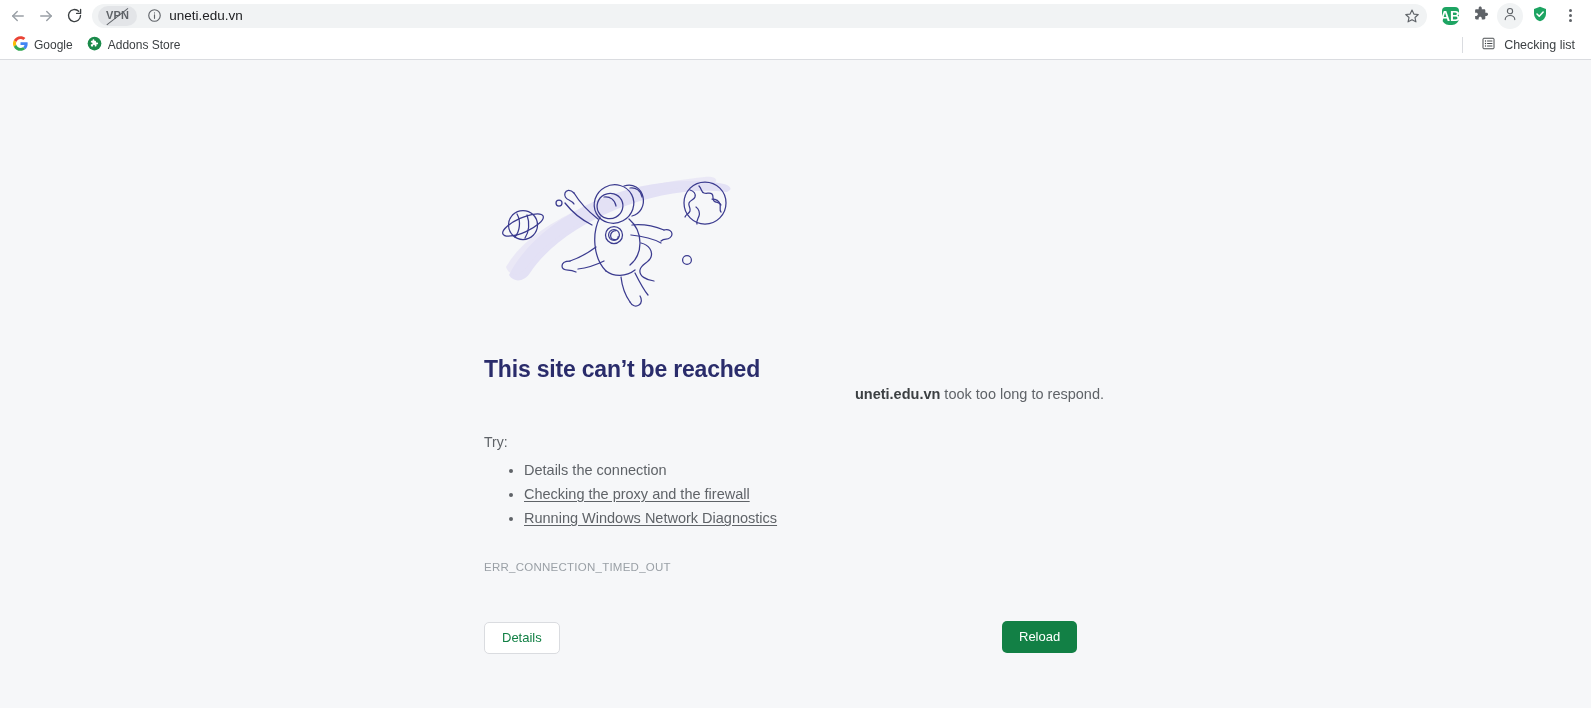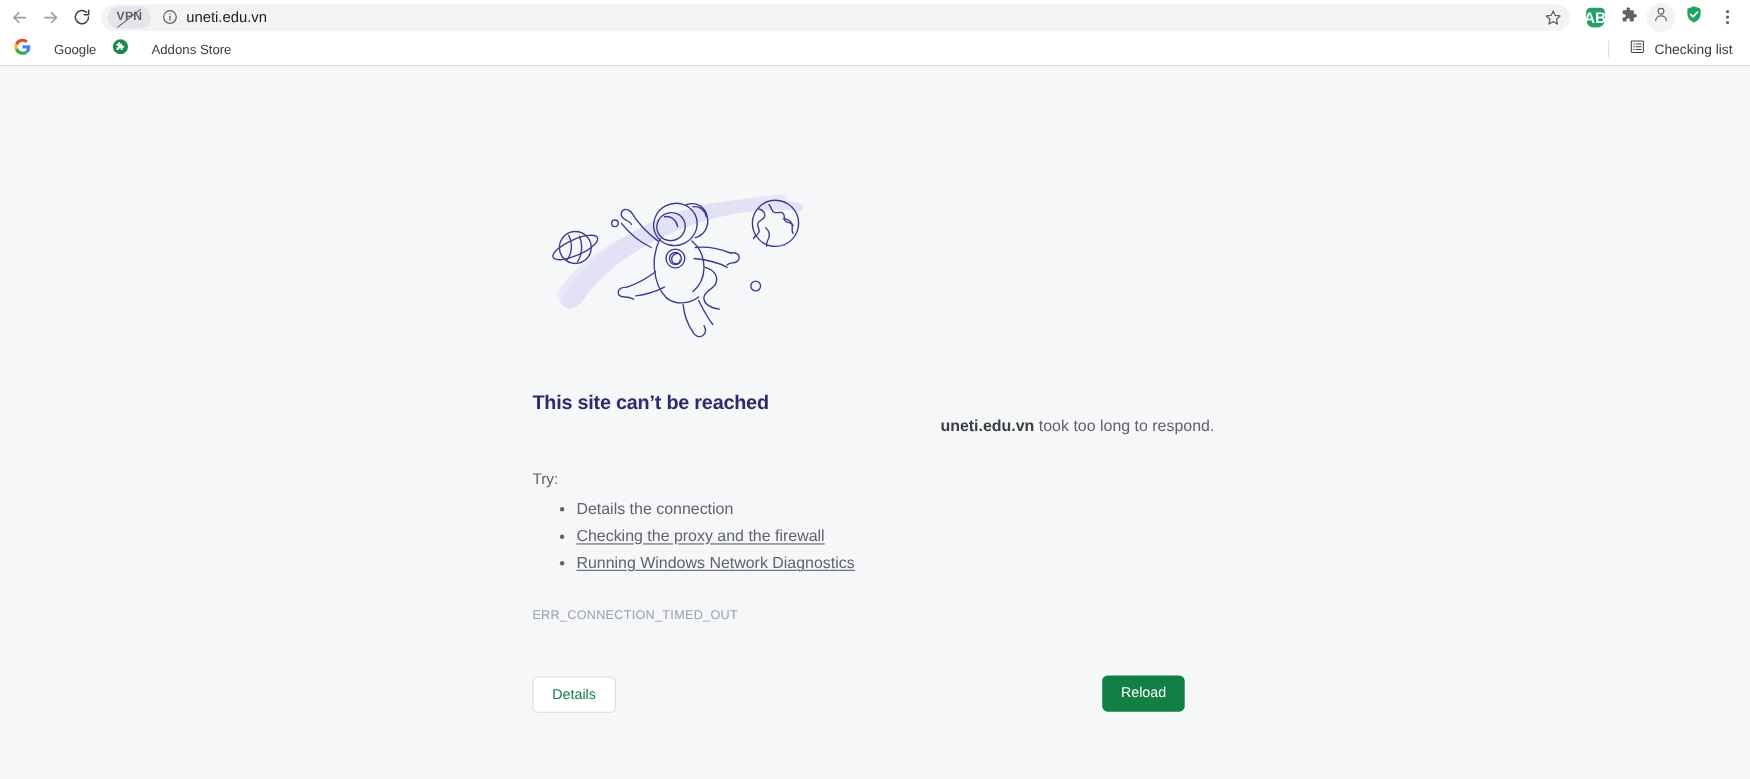--- a/index.html
+++ b/index.html
@@ -103,21 +103,21 @@
   .bookmarks-bar {
     height:29px;
     display:flex;
     align-items:center;
     padding:0 10px 0 6px;
     background:#ffffff;
     border-bottom:1px solid #dadce0;
   }
   .bm-item {
     display:flex; align-items:center;
-    gap:21px;
+    gap:6px;
     padding:3px 7px;
     border-radius:4px;
     flex:0 0 auto;
   }
   .bm-label { font-size:12px; color:#3c4043; white-space:nowrap; }
   .bm-spacer { flex:1 1 auto; }
   .reading-divider { width:1px; height:16px; background:#dadce0; margin-right:12px; }
   .reading-item { display:flex; align-items:center; gap:8px; padding:3px 6px; border-radius:4px; }
   .reading-label { font-size:12.5px; color:#3c4043; white-space:nowrap; }
 
@@ -133,21 +133,21 @@
     left:484px;
     top:0;
     width:620px;
   }
 
   .illustration { margin-top:95px; width:270px; height:145px; }
   .illustration svg { display:block; overflow:visible; }
 
   .headline {
     margin-top:55px;
-    font-size:18px;
+    font-size:23px;
     font-weight:600;
     color:#2a2c6b;
     letter-spacing:-0.2px;
     line-height:1.25;
   }
   .subline {
     font-size:14.5px;
     color:#5f6368;
     line-height:1.5;
     text-align:right;

